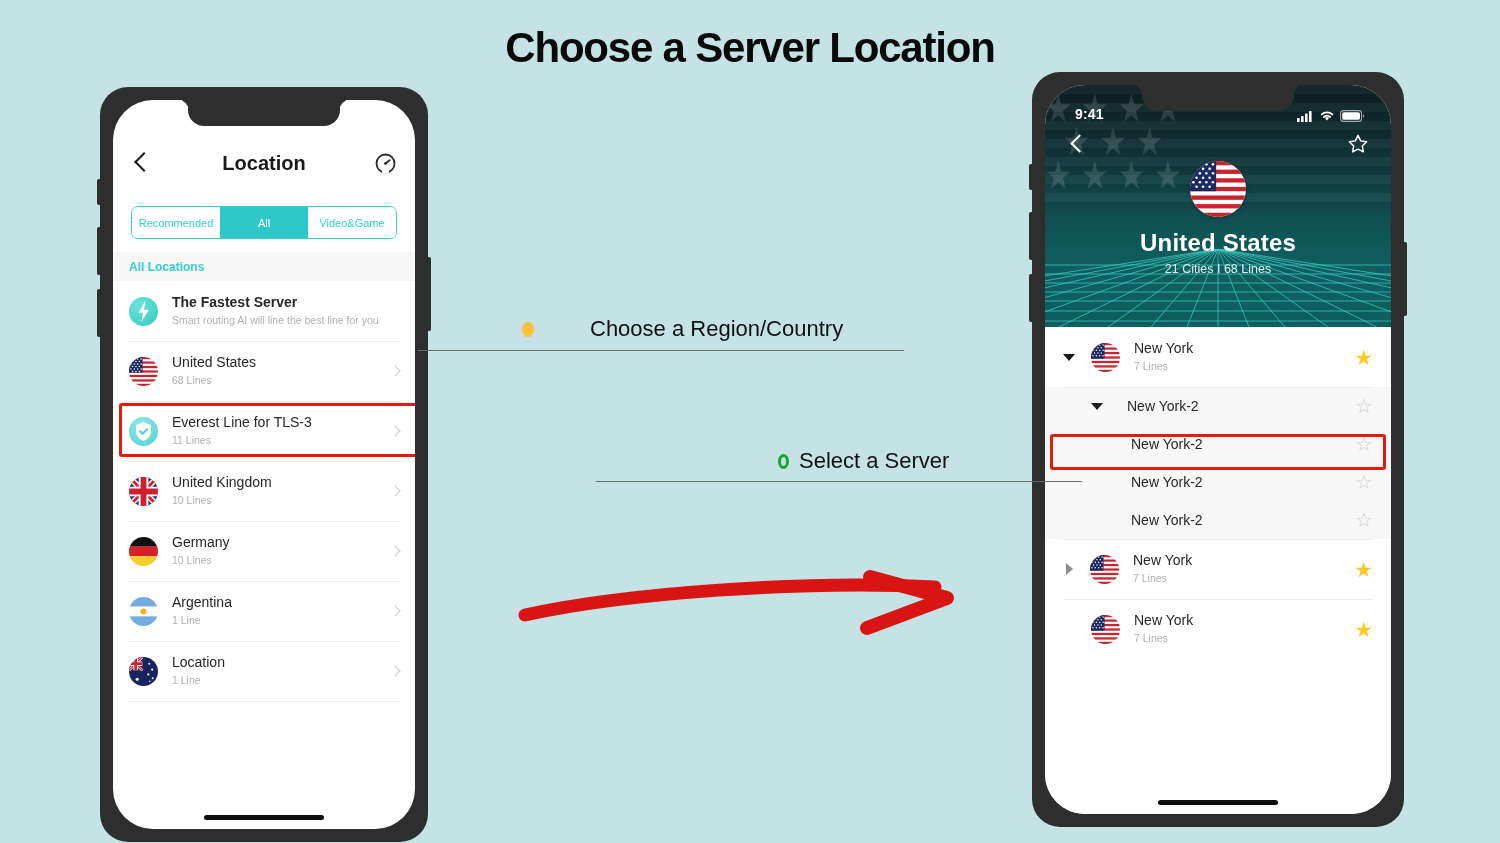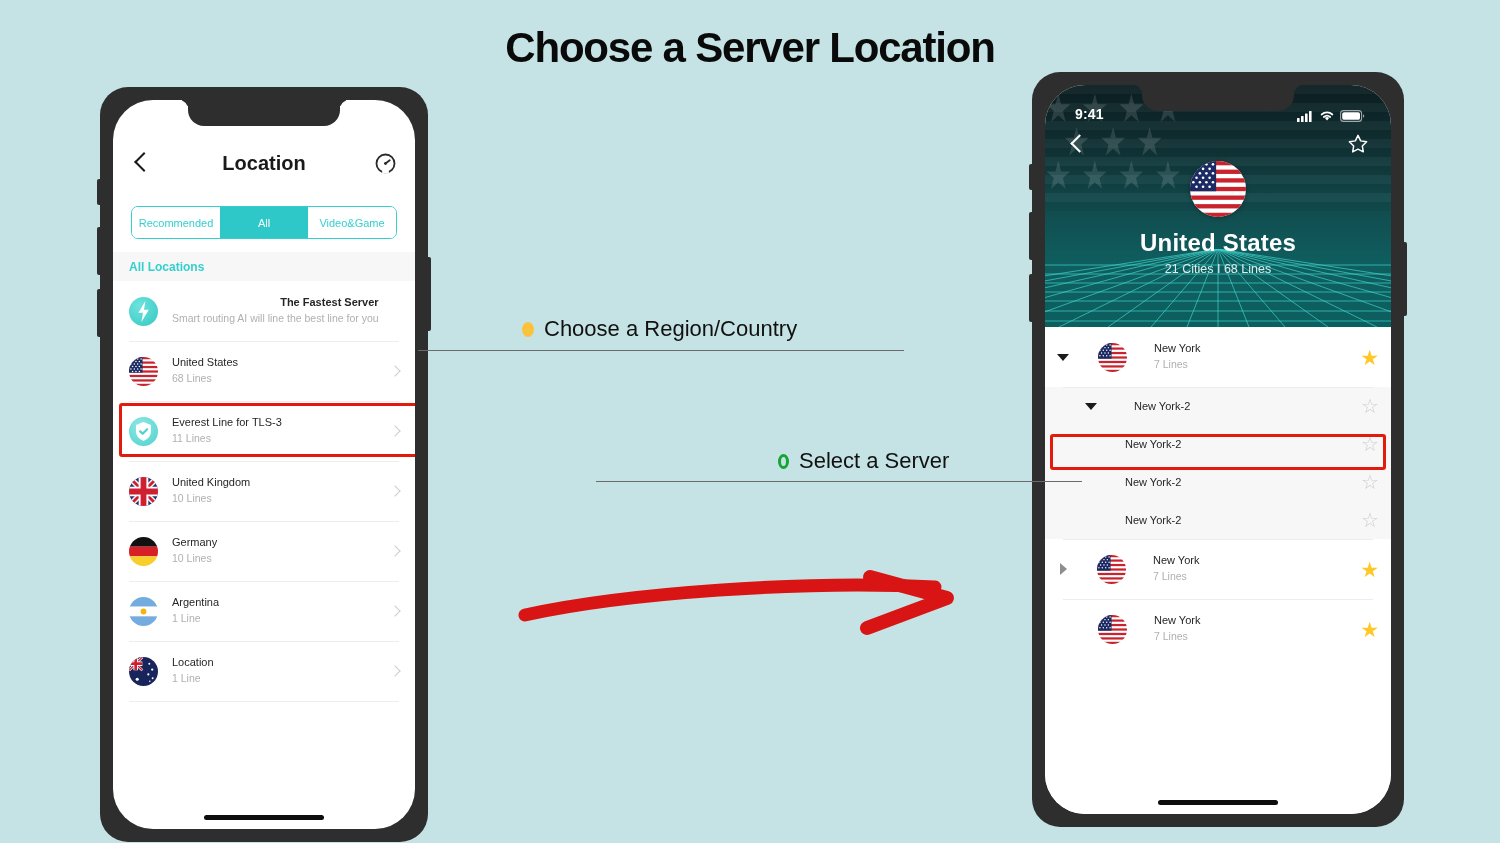--- a/index.html
+++ b/index.html
@@ -107,21 +107,21 @@
     padding:0 16px; position:relative; background:#fff;
   }
   .row + .row .rowtxt{ }
   .row .sep{
     position:absolute; left:16px; right:16px; top:0; height:1px; background:#ededed;
   }
   .row:first-of-type .sep{ display:none; }
   .flag{ width:29px; height:29px; border-radius:50%; flex:none; margin-right:14px;
          overflow:hidden; position:relative; }
   .rowtxt{ display:flex; flex-direction:column; justify-content:center; }
-  .rowtitle{ font-size:11px; color:#262626; line-height:1.35;text-align:right; }
+  .rowtitle{ font-size:14px; color:#262626; line-height:1.35; }
   .rowsub{ font-size:10.5px; color:#b0b0b0; line-height:1.5; margin-top:1px;}
   .chev-r{ margin-left:auto; width:8px; height:8px;
     border-top:1.7px solid #cdcdcd; border-right:1.7px solid #cdcdcd;
     transform:rotate(45deg); }
 
   .highlight-box{
     position:absolute; border:3px solid #e31b0c; border-radius:3px;
     pointer-events:none; z-index:30;
   }
 
@@ -165,22 +165,22 @@
   .hero-center{ position:relative; z-index:10; text-align:center; margin-top:2px;}
   .hero-flag{
     width:56px; height:56px; border-radius:50%; margin:0 auto;
     overflow:hidden; position:relative; box-shadow:0 1px 4px rgba(0,0,0,.3);
   }
   .hero-title{ font-size:24px; font-weight:bold; color:#fff; margin-top:12px; letter-spacing:.2px;}
   .hero-sub{ font-size:12.5px; color:#dfeeee; margin-top:5px;}
 
   .r-list{ position:absolute; top:242px; left:0; right:0; bottom:0; background:#fff; overflow:hidden;}
   .r-row{
-    display:flex; align-items:center; height:60px; padding:0 12px;
-    position:relative; background:#fff;gap:13px;
+    display:flex; align-items:center; height:60px; padding:0 18px;
+    position:relative; background:#fff;
   }
   .r-row.sub{ background:#f7f7f7; height:38px; }
   .r-sep{ position:absolute; left:18px; right:18px; top:0; height:1px; background:#ededed;}
   .tri{ width:0; height:0; flex:none; }
   .tri-down{ border-left:6px solid transparent; border-right:6px solid transparent;
              border-top:7px solid #1a1a1a; }
   .tri-right{ border-top:6px solid transparent; border-bottom:6px solid transparent;
               border-left:7px solid #8d8d8d; }
   .tri-spacer{ width:12px; }
   .star{ margin-left:auto; font-size:21px; line-height:1; }
@@ -685,21 +685,21 @@
 
     <div class="home-bar"></div>
 
     <div class="highlight-box" style="left:5px; top:349px; width:336px; height:36px;"></div>
   </div>
 </div>
 
 <div class="anno-line" style="left:418px; top:350px; width:486px;"></div>
 <div class="anno-line" style="left:596px; top:481px; width:486px;"></div>
 
-<div class="anno" style="left:522px; top:316px;">
+<div class="anno" style="left:522px; top:316px;gap:46px;">
   <span class="anno-dot dot-yellow"></span>
   <span class="anno-text">Choose a Region/Country</span>
 </div>
 
 <div class="anno" style="left:778px; top:448px;">
   <span class="anno-dot dot-green"></span>
   <span class="anno-text">Select a Server</span>
 </div>
 
 <div class="arrow-wrap" style="left:515px; top:560px; width:455px; height:85px;">

